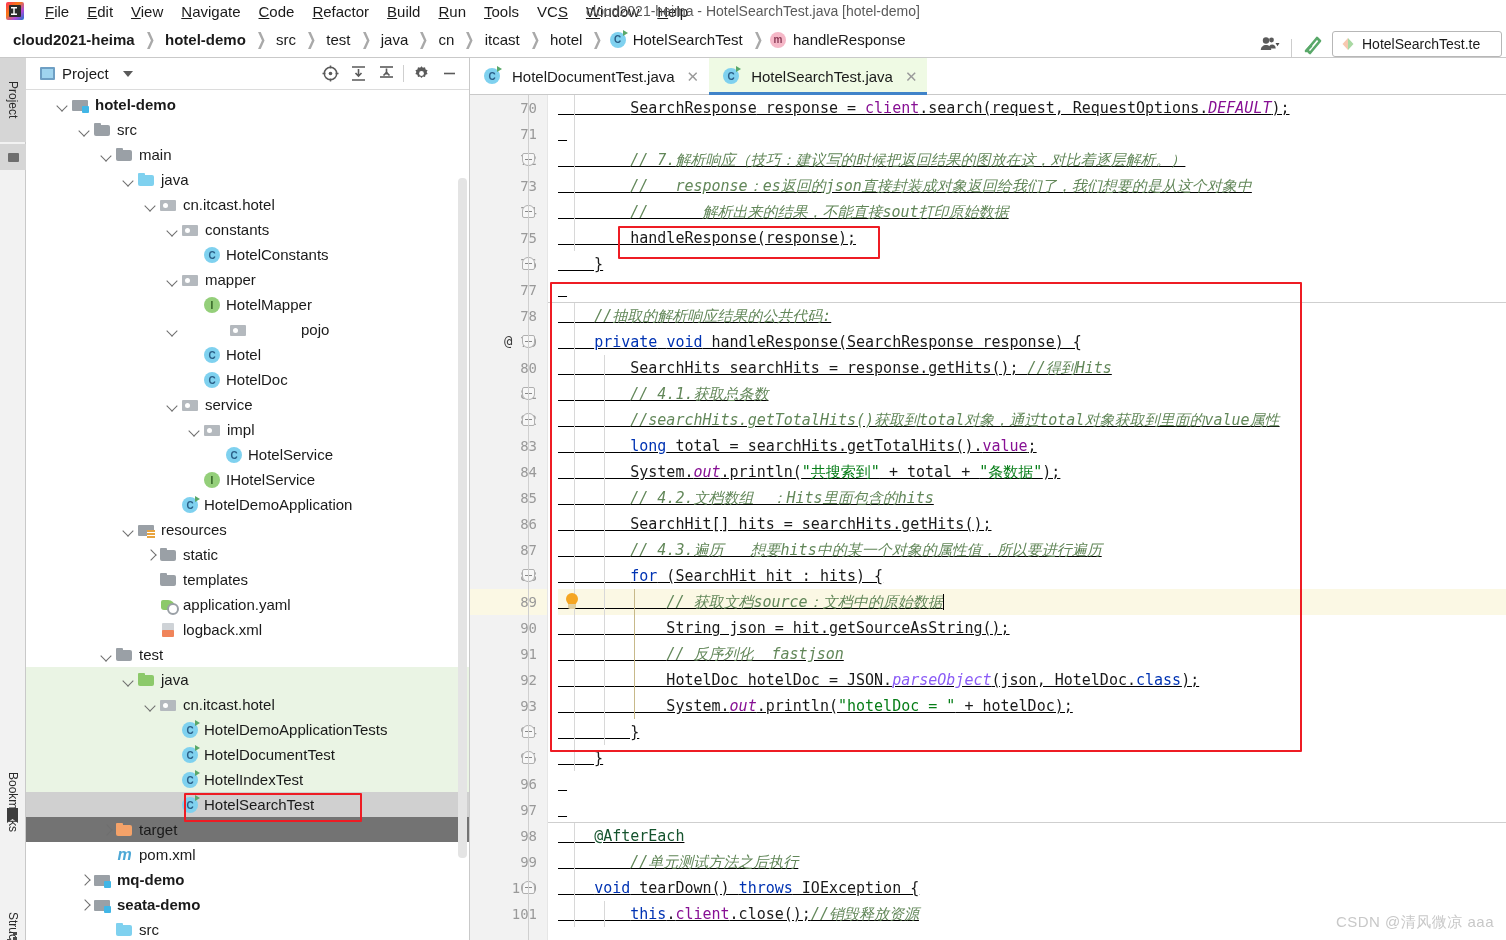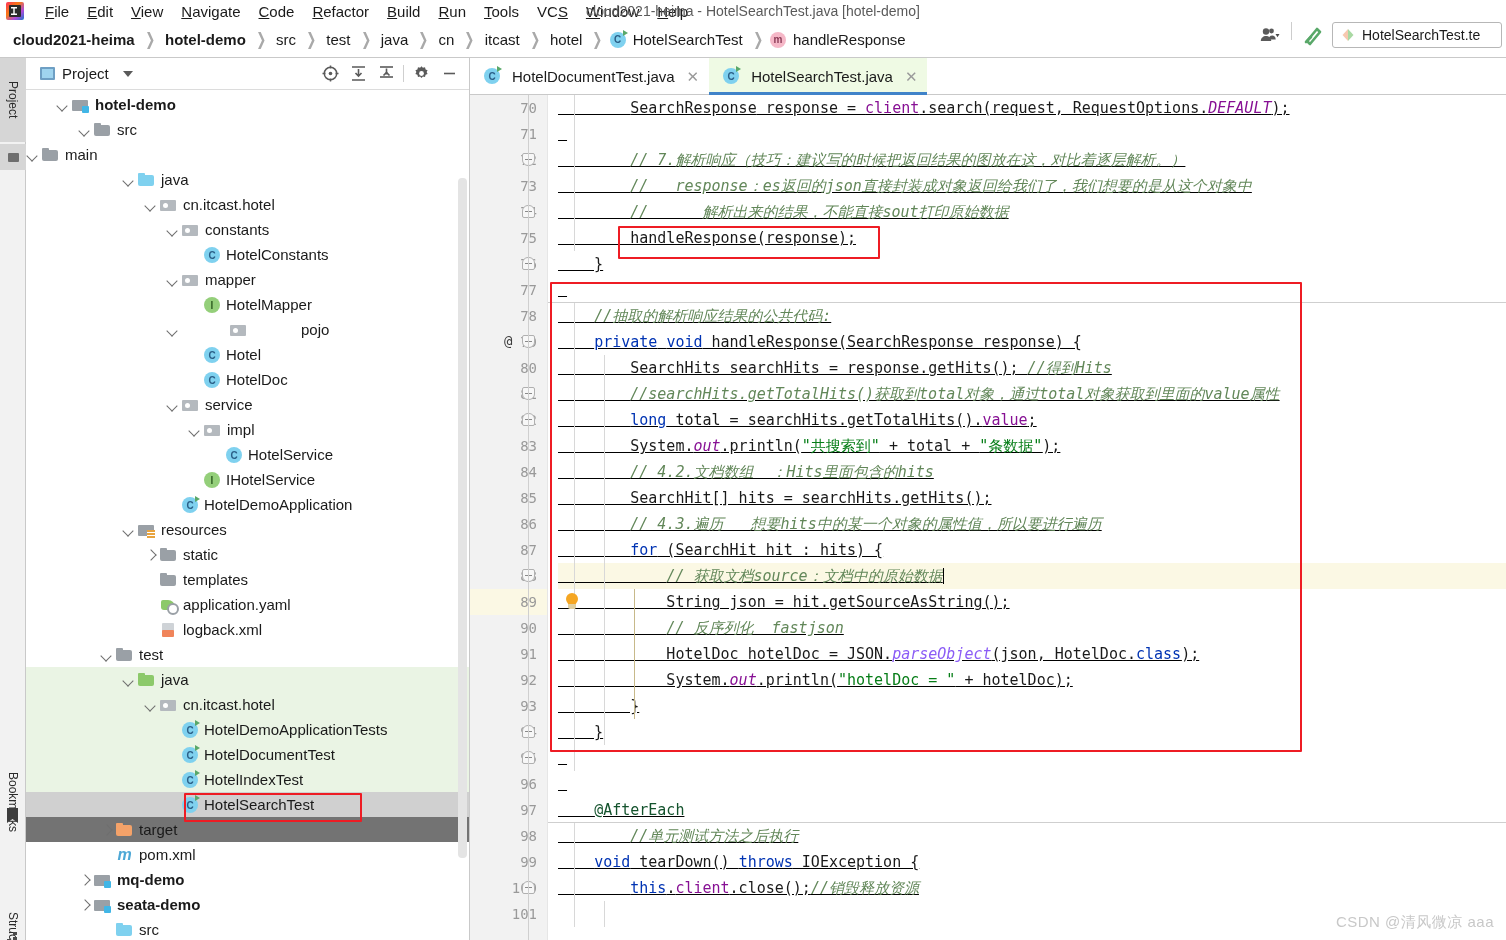--- a/index.html
+++ b/index.html
@@ -66,21 +66,21 @@
     content: ""; position: absolute; right: -2px; top: -2px;
     border-left: 5px solid #59a869; border-top: 3px solid transparent; border-bottom: 3px solid transparent;
   }
   .m-badge {
     width: 16px; height: 16px; border-radius: 50%;
     display: inline-flex; align-items: center; justify-content: center;
     font-size: 10px; font-weight: bold; color: #8b3a56; margin-right: 4px;
     background: #f5b7c7; flex: none;
   }
   .navbar-right {
-    margin-left: auto; display: flex; align-items: flex-start; height: 100%;
+    margin-left: auto; display: flex; align-items: flex-end; height: 100%;
     padding-right: 4px;
   }
   .nb-icon { width: 30px; height: 26px; display: flex; align-items: center; justify-content: center; }
   .nb-div { width: 1px; height: 18px; background: #cdcdcd; margin: 0 6px; }
   .run-config {
     height: 26px; min-width: 170px; border: 1px solid #b7b7b7; border-radius: 3px;
     background: #fff; display: flex; align-items: center; padding: 0 8px;
     font-size: 14px; color: #1a1a1a; margin-left: 4px; overflow: hidden; white-space: nowrap;
   }
 
@@ -513,21 +513,21 @@
         <div class="trow bold" style="padding-left: 30px;">
           <span class="arrow down"></span>
           <span class="ico module"></span>
           <span class="tlabel">hotel-demo</span>
         </div>
         <div class="trow" style="padding-left: 52px;">
           <span class="arrow down"></span>
           <span class="ico folder"></span>
           <span class="tlabel">src</span>
         </div>
-        <div class="trow" style="">
+        <div class="trow" style="padding-left: 74px;">
           <span class="arrow down"></span>
           <span class="ico folder"></span>
           <span class="tlabel">main</span>
         </div>
         <div class="trow" style="padding-left: 96px;">
           <span class="arrow down"></span>
           <span class="ico folder blue"></span>
           <span class="tlabel">java</span>
         </div>
         <div class="trow" style="padding-left: 118px;">
@@ -755,20 +755,21 @@
           <div class="cline">&nbsp;</div>
           <div class="cline"><span class="id">        </span><span class="cmt2">// 7.解析响应（技巧：建议写的时候把返回结果的图放在这，对比着逐层解析。）</span></div>
           <div class="cline"><span class="id">        </span><span class="cmt2">//   response：es返回的json直接封装成对象返回给我们了，我们想要的是从这个对象中</span></div>
           <div class="cline"><span class="id">        </span><span class="cmt2">//      解析出来的结果，不能直接sout打印原始数据</span></div>
           <div class="cline"><span class="id">        handleResponse(response);</span></div>
           <div class="cline"><span class="brc">    }</span></div>
           <div class="cline">&nbsp;</div>
           <div class="cline"><span class="id">    </span><span class="cmt2">//抽取的解析响应结果的公共代码:</span></div>
           <div class="cline"><span class="id">    </span><span class="kw">private</span><span class="id"> </span><span class="kw">void</span><span class="id"> handleResponse(SearchResponse response) {</span></div>
           <div class="cline"><span class="id">        SearchHits searchHits = response.getHits(); </span><span class="cmt2">//得到Hits</span></div>
+          <div class="cline"><span class="id">        </span><span class="cmt2">// 4.1.获取总条数</span></div>
           <div class="cline"><span class="id">        </span><span class="cmt2">//searchHits.getTotalHits()获取到total对象，通过total对象获取到里面的value属性</span></div>
           <div class="cline"><span class="id">        </span><span class="kw">long</span><span class="id"> total = searchHits.getTotalHits().</span><span class="fld">value</span><span class="id">;</span></div>
           <div class="cline"><span class="id">        System.</span><span class="sfld">out</span><span class="id">.println(</span><span class="str">"共搜索到"</span><span class="id"> + total + </span><span class="str">"条数据"</span><span class="id">);</span></div>
           <div class="cline"><span class="id">        </span><span class="cmt2">// 4.2.文档数组  ：Hits里面包含的hits</span></div>
           <div class="cline"><span class="id">        SearchHit[] hits = searchHits.getHits();</span></div>
           <div class="cline"><span class="id">        </span><span class="cmt2">// 4.3.遍历   想要hits中的某一个对象的属性值，所以要进行遍历</span></div>
           <div class="cline"><span class="id">        </span><span class="kw">for</span><span class="id"> (SearchHit hit : hits) {</span></div>
           <div class="cline hl"><span class="id">            </span><span class="cmt2">// 获取文档source：文档中的原始数据</span><span class="caret"></span></div>
           <div class="cline"><span class="id">            String json = hit.getSourceAsString();</span></div>
           <div class="cline"><span class="id">            </span><span class="cmt2">// 反序列化  fastjson</span></div>

